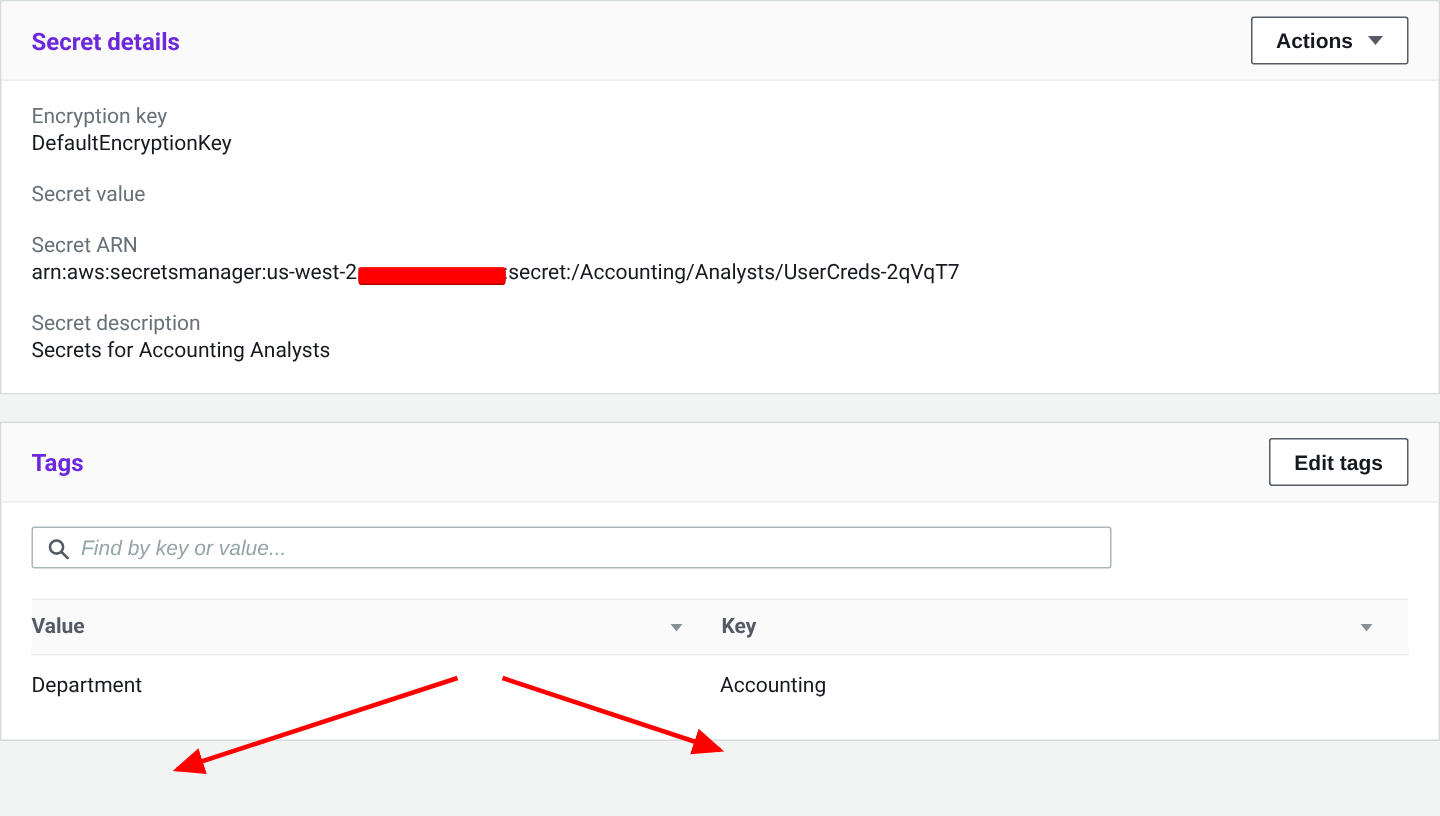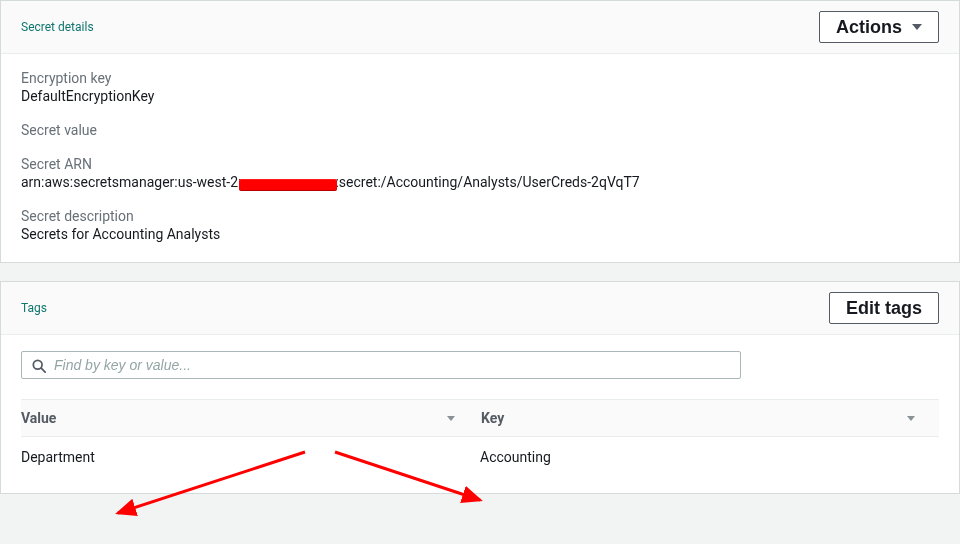--- a/index.html
+++ b/index.html
@@ -20,33 +20,33 @@
   }
   .panel-header {
     display: flex;
     justify-content: space-between;
     align-items: center;
     padding: 10px 20px;
     border-bottom: 1px solid #eaeded;
     background: #fafafa;
   }
   .panel-title {
-    font-size: 12px;
-    font-weight: 400;
-    color: #0f766e;
+    font-size: 16px;
+    font-weight: 700;
+    color: #6d28d9;
   }
   .btn {
     display: inline-flex;
     align-items: center;
     gap: 6px;
     background: #fff;
     border: 1px solid #545b64;
     color: #16191f;
     font-weight: 700;
-    font-size: 18px;
+    font-size: 14px;
     padding: 5px 16px;
     border-radius: 2px;
     cursor: pointer;
     line-height: 20px;
   }
   .caret-down {
     display: inline-block;
     width: 0; height: 0;
     border-left: 5px solid transparent;
     border-right: 5px solid transparent;

